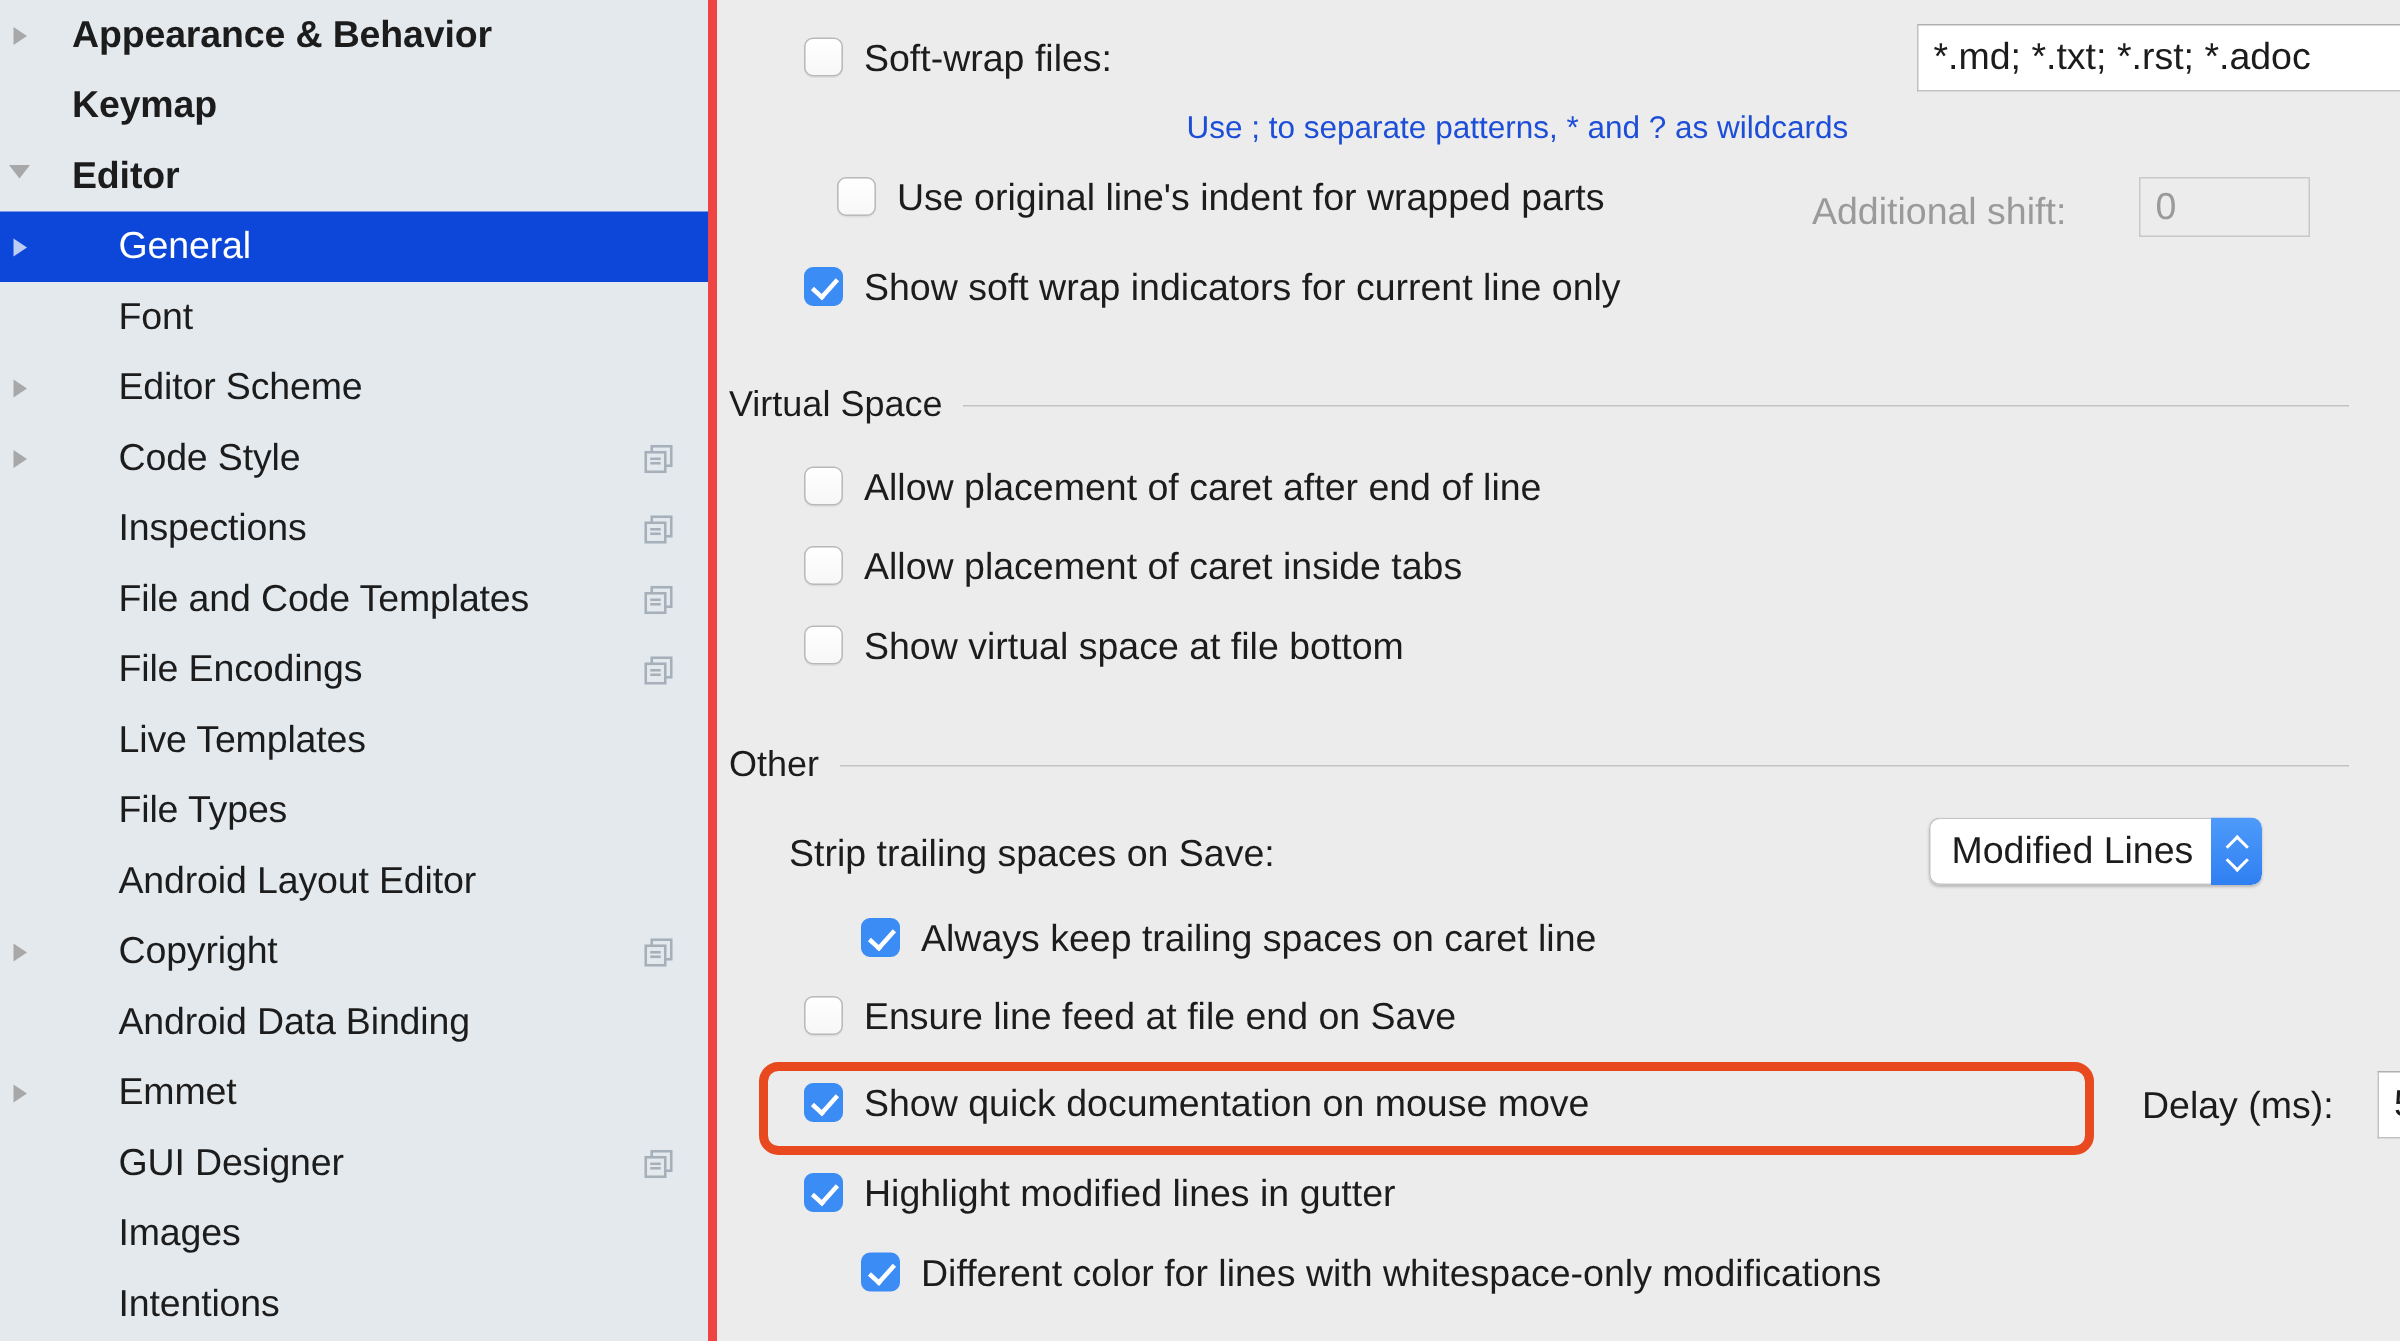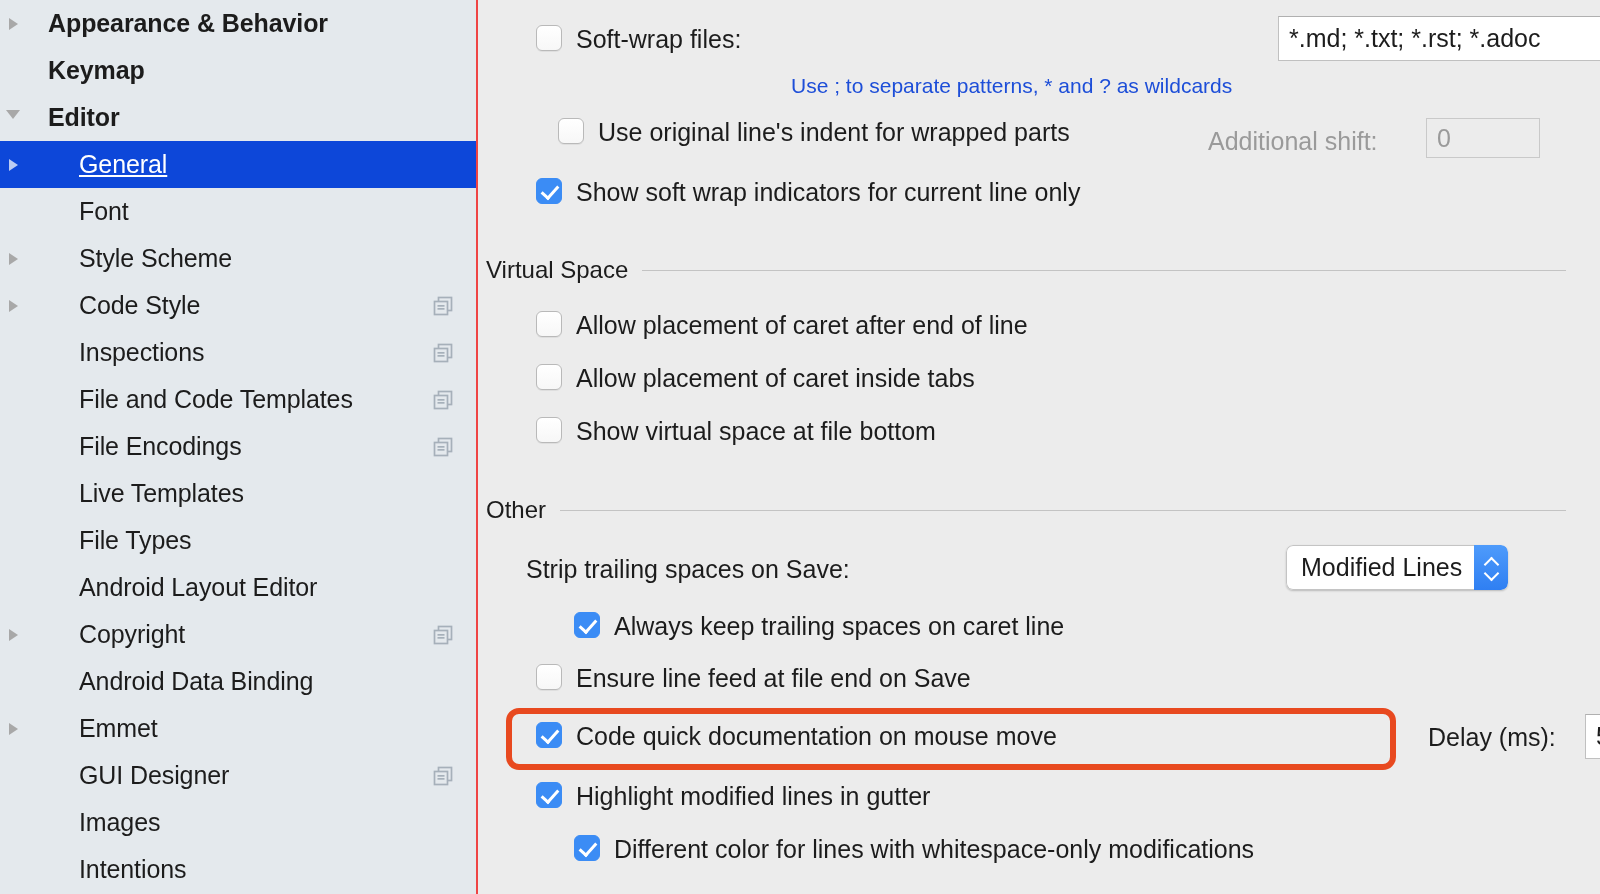--- a/index.html
+++ b/index.html
@@ -16,21 +16,21 @@
     display: flex;
     background: #ececec;
   }
 
   
   #sidebar {
     position: relative;
     width: 478px;
     height: 894px;
     background: #e4e9ed;
-    border-right: 2px solid #ef4444;
+    border-right: 6px solid #ef4444;
     overflow: hidden;
     flex: 0 0 478px;
   }
   .tree-row {
     position: relative;
     height: 47px;
     display: flex;
     align-items: center;
     padding-left: 0;
     cursor: default;
@@ -55,21 +55,21 @@
   }
   .tree-row.selected .arrow { border-left-color: #bcccf3; }
   .tree-label {
     font-size: 25px;
     color: #1c1c1c;
     letter-spacing: -0.1px;
     white-space: nowrap;
   }
   .tree-row.lvl0 .tree-label { font-weight: bold; margin-left: 22px; }
   .tree-row.lvl1 .tree-label { font-weight: normal; margin-left: 53px; }
-  .tree-row.selected .tree-label { color: #ffffff; text-decoration: underline; }
+  .tree-row.selected .tree-label { color: #ffffff; }
   .copy-icon {
     position: absolute;
     right: 22px;
     top: 50%;
     transform: translateY(-50%);
     width: 22px; height: 22px;
     opacity: 1;
   }
 
   
@@ -246,21 +246,21 @@
         <span class="tree-label">General</span>
       </div>
       <div class="tree-row lvl1">
         <span class="arrow-slot"></span>
         <span class="tree-label">Font</span>
       </div>
       <div class="tree-row lvl1">
         <span class="arrow-slot">
           <span class="arrow"></span>
         </span>
-        <span class="tree-label">Style Scheme</span>
+        <span class="tree-label">Editor Scheme</span>
       </div>
       <div class="tree-row lvl1">
         <span class="arrow-slot">
           <span class="arrow"></span>
         </span>
         <span class="tree-label">Code Style</span>
         <span class="copy-icon"><svg viewBox="0 0 22 22" width="22" height="22" aria-hidden="true">
             <rect x="6.5" y="2.5" width="13" height="13" fill="#e4e9ed" stroke="#a6b0ba" stroke-width="1.7"></rect>
             <rect x="2.5" y="6.5" width="13" height="13" fill="#e4e9ed" stroke="#a6b0ba" stroke-width="1.7"></rect>
             <rect x="5.5" y="10" width="7" height="1.7" fill="#a6b0ba"></rect>
@@ -413,21 +413,21 @@
       <span class="lbl">Always keep trailing spaces on caret line</span>
     </div>
 
     <div class="abs row" style="left:58px; top:664px;">
       <div class="cb off"></div>
       <span class="lbl">Ensure line feed at file end on Save</span>
     </div>
 
     <div class="abs row" style="left:58px; top:722px;">
       <div class="cb on"></div>
-      <span class="lbl">Code quick documentation on mouse move</span>
+      <span class="lbl">Show quick documentation on mouse move</span>
     </div>
     <div class="abs lbl" style="left:950px; top:723px;">Delay (ms):</div>
     <div class="abs tf" style="left:1107px; top:714px; width:113px; height:45px; background:#fff;">
       <span>500</span>
     </div>
 
     <div class="abs row" style="left:58px; top:782px;">
       <div class="cb on"></div>
       <span class="lbl">Highlight modified lines in gutter</span>
     </div>

